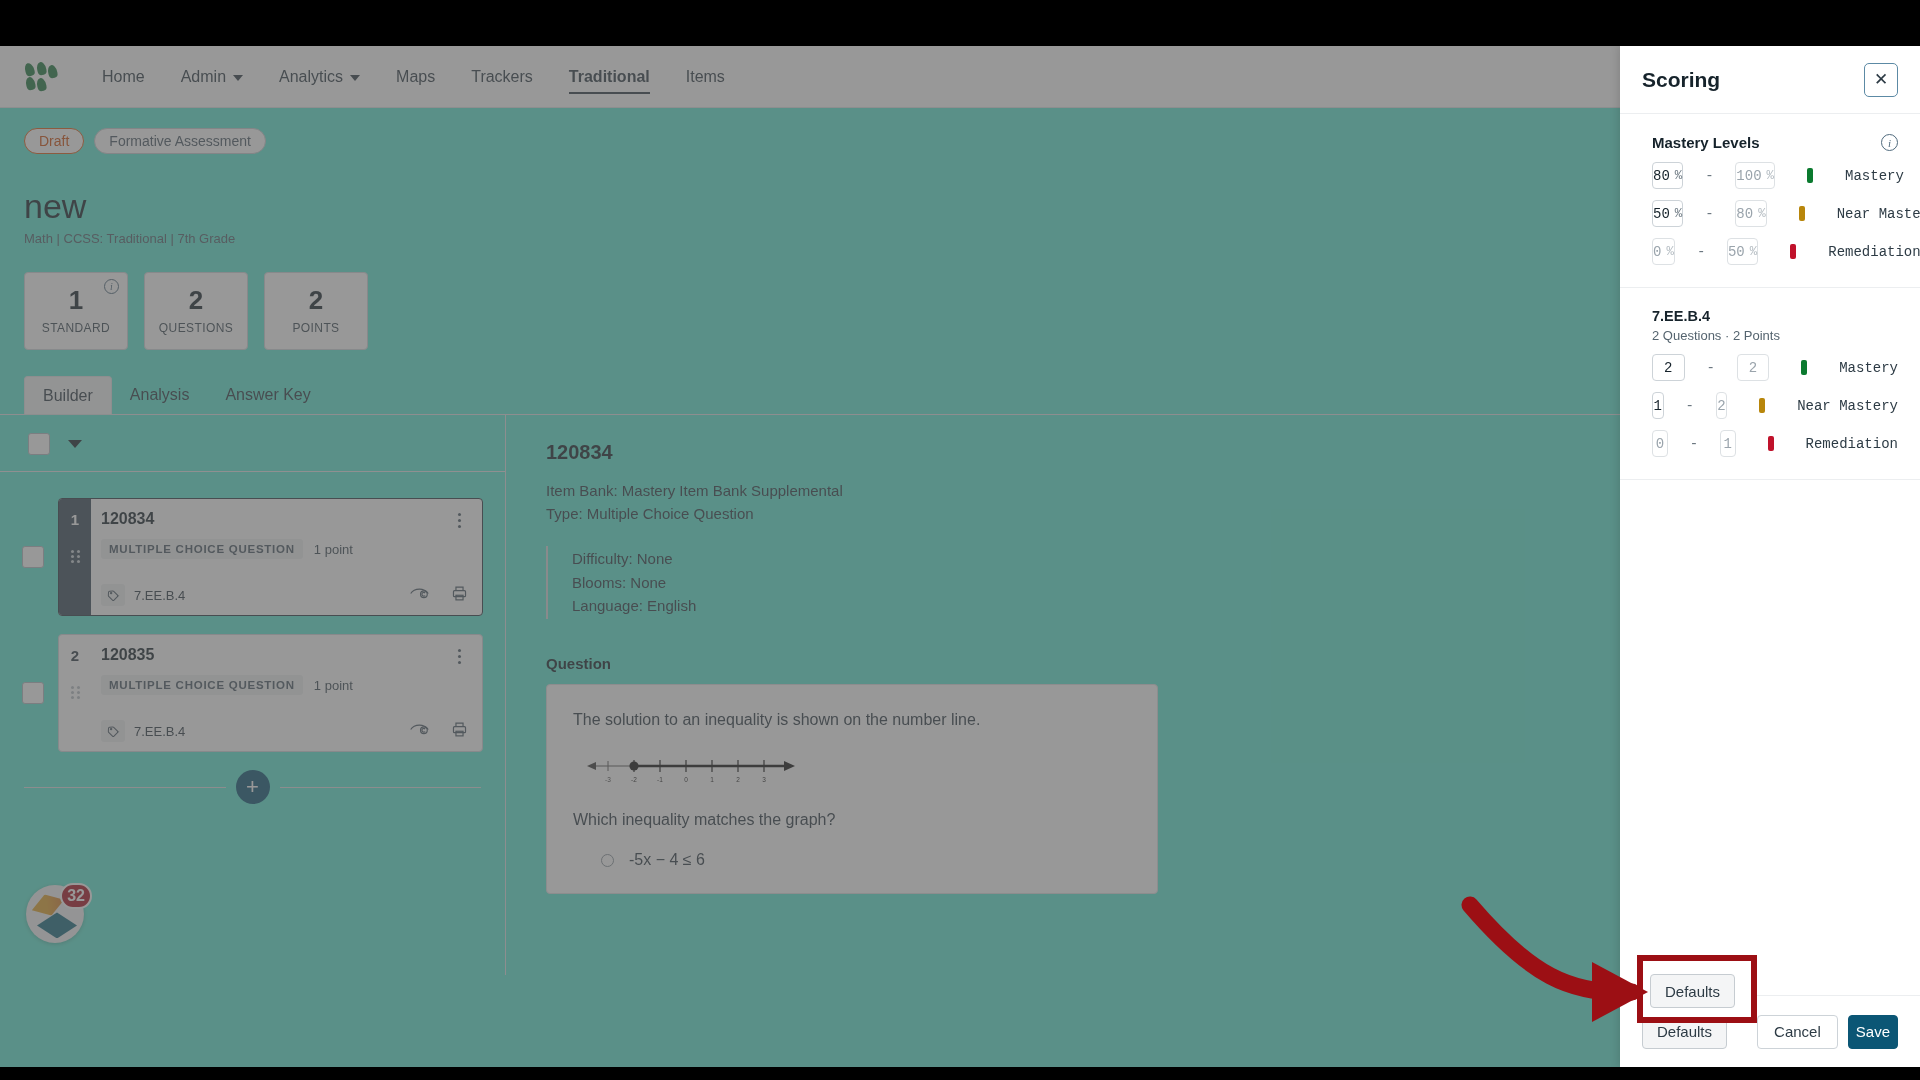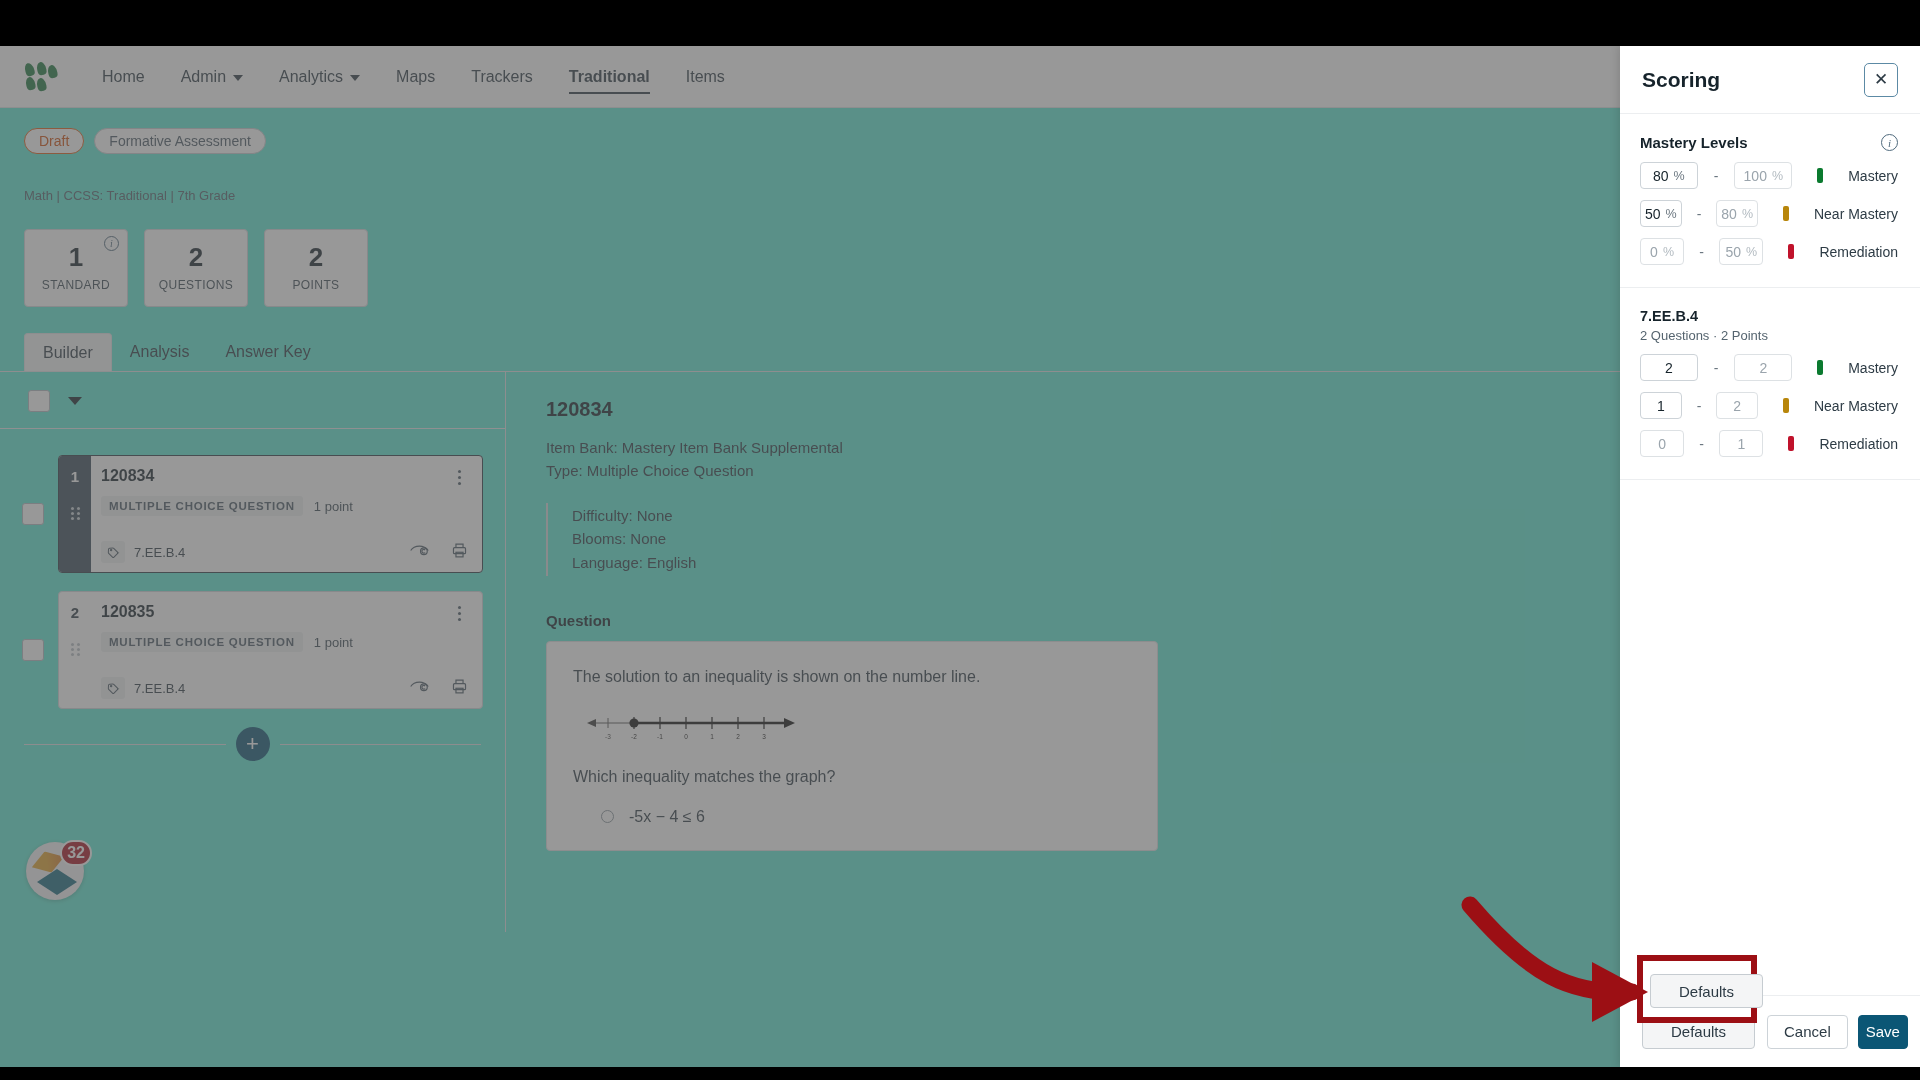--- a/index.html
+++ b/index.html
@@ -200,48 +200,48 @@
   .drawer-head {
     height:68px; display:flex; align-items:center; padding:0 22px; flex:0 0 auto;
     border-bottom:1px solid #eceef0;
   }
   .drawer-head h3 { font-size:21px; font-weight:700; color:#16232b; }
   .close-btn {
     margin-left:auto; width:34px;height:34px;border:1px solid #5c8aa5;border-radius:5px;background:#fff;
     display:flex;align-items:center;justify-content:center; font-size:17px; color:#2d3b45; cursor:pointer;
   }
   .drawer-body { flex:1; overflow:hidden; }
-  .section { padding:20px 22px 22px 20px; border-bottom:1px solid #eceef0; }
+  .section { padding:20px 22px 22px 32px; border-bottom:1px solid #eceef0; }
   .section-title-row { display:flex; align-items:center; }
   .section-title { font-size:15px; font-weight:700; color:#16232b; }
   .info-i2 {
     margin-left:auto; width:17px;height:17px;border:1px solid #4f6a7d;border-radius:50%;
     font-size:11px; font-style:italic; color:#4f6a7d; display:flex;align-items:center;justify-content:center;
     font-family:"Liberation Serif", serif; cursor:pointer;
   }
-  .lvl-row { display:flex; align-items:center; gap:15px; margin-top:11px; }
+  .lvl-row { display:flex; align-items:center; gap:22px; margin-top:11px;font-family:Liberation Mono, monospace; }
   .inp {
     width:68px; height:27px; border:1px solid #cdd3d8; border-radius:4px; background:#fff;
     display:flex; align-items:center; justify-content:center; gap:5px;
     font-size:14px; color:#16232b;
   }
   .inp.muted { color:#9aa4ac; border-color:#dde1e4; }
   .inp .unit { font-size:12.5px; color:#6b7780; }
   .inp.muted .unit { color:#b3bbc1; }
   .dash { font-size:14px; color:#6b7780; width:8px; text-align:center; }
   .swatch { width:6px; height:15px; border-radius:2px; margin-left:10px; flex:0 0 auto; }
   .lvl-name { font-size:14px; color:#2d3b45; margin-left:10px; white-space:nowrap; }
   .std-name { font-size:14.5px; font-weight:700; color:#16232b; }
   .std-sub { font-size:13px; color:#55646f; margin-top:4px; }
   .drawer-foot {
     flex:0 0 auto; height:72px; border-top:1px solid #eceef0; display:flex; align-items:center;
     padding:0 22px; gap:12px; background:#fff;
   }
   .btn-defaults {
-    border:1px solid #c6ccd1; background:#f4f5f6; border-radius:4px; height:34px; padding:0 28px;
+    border:1px solid #c6ccd1; background:#f4f5f6; border-radius:4px; height:34px; padding:0 14px;
     font-size:15px; color:#2d3b45; cursor:pointer; display:flex;align-items:center;
   }
   .foot-right { margin-left:auto; display:flex; gap:10px; align-items:center; }
   .btn-cancel {
     border:1px solid #cdd3d8; background:#fff; border-radius:4px; height:34px; padding:0 16px;
     font-size:15px; color:#2d3b45; cursor:pointer; display:flex;align-items:center;
   }
   .btn-save {
     border:1px solid #0b5675; background:#0b5675; border-radius:4px; height:34px; padding:0 7px;
     font-size:15px; color:#fff; cursor:pointer; display:flex;align-items:center;
@@ -296,20 +296,21 @@
       </div>
     </div>
 
     <div class="subheader">
       <div class="pill-row">
         <div class="pill draft">Draft</div>
         <div class="pill">Formative Assessment</div>
       </div>
 
       <div class="title-block">
+        <h1>new</h1>
         <div class="title-meta">Math | CCSS: Traditional | 7th Grade</div>
       </div>
 
       <div class="topright">
         <div class="topright-row">
           <div class="btn-outline">
             <span class="score-bars">
               <i style="background:#c0122b"></i>
                 <i style="background:#b8860b"></i>
                 <i style="background:#0b7a2f"></i>

